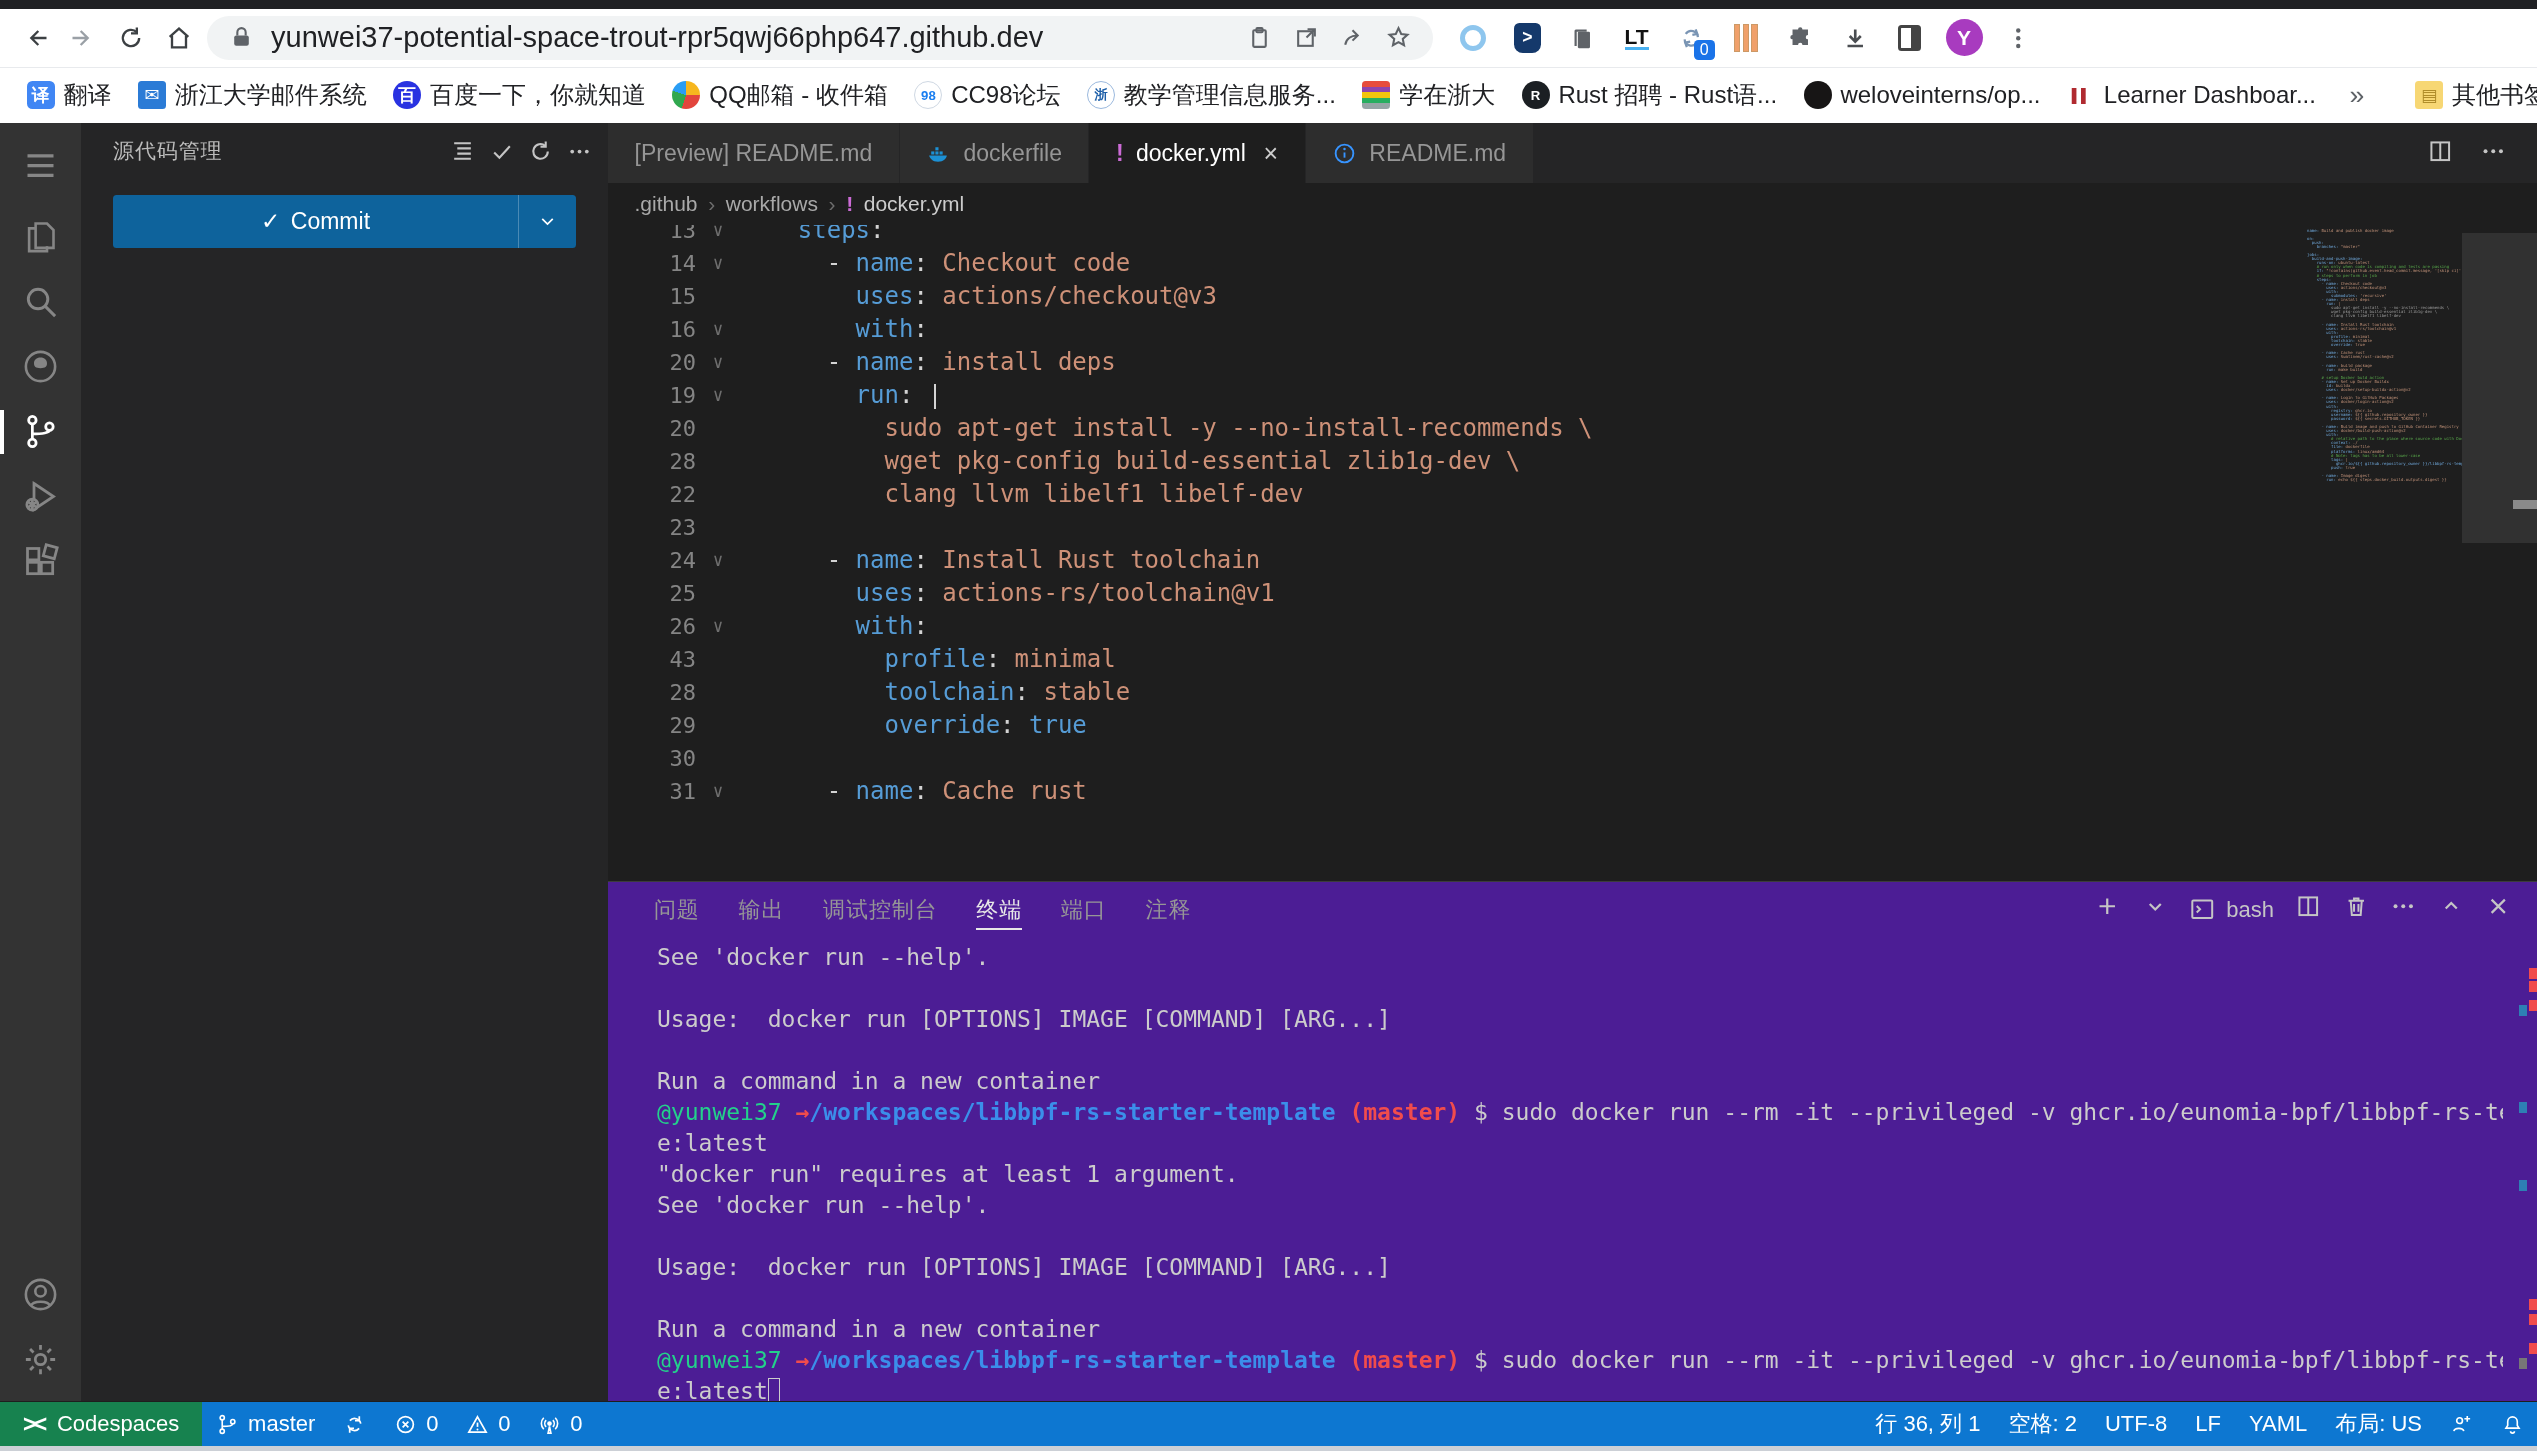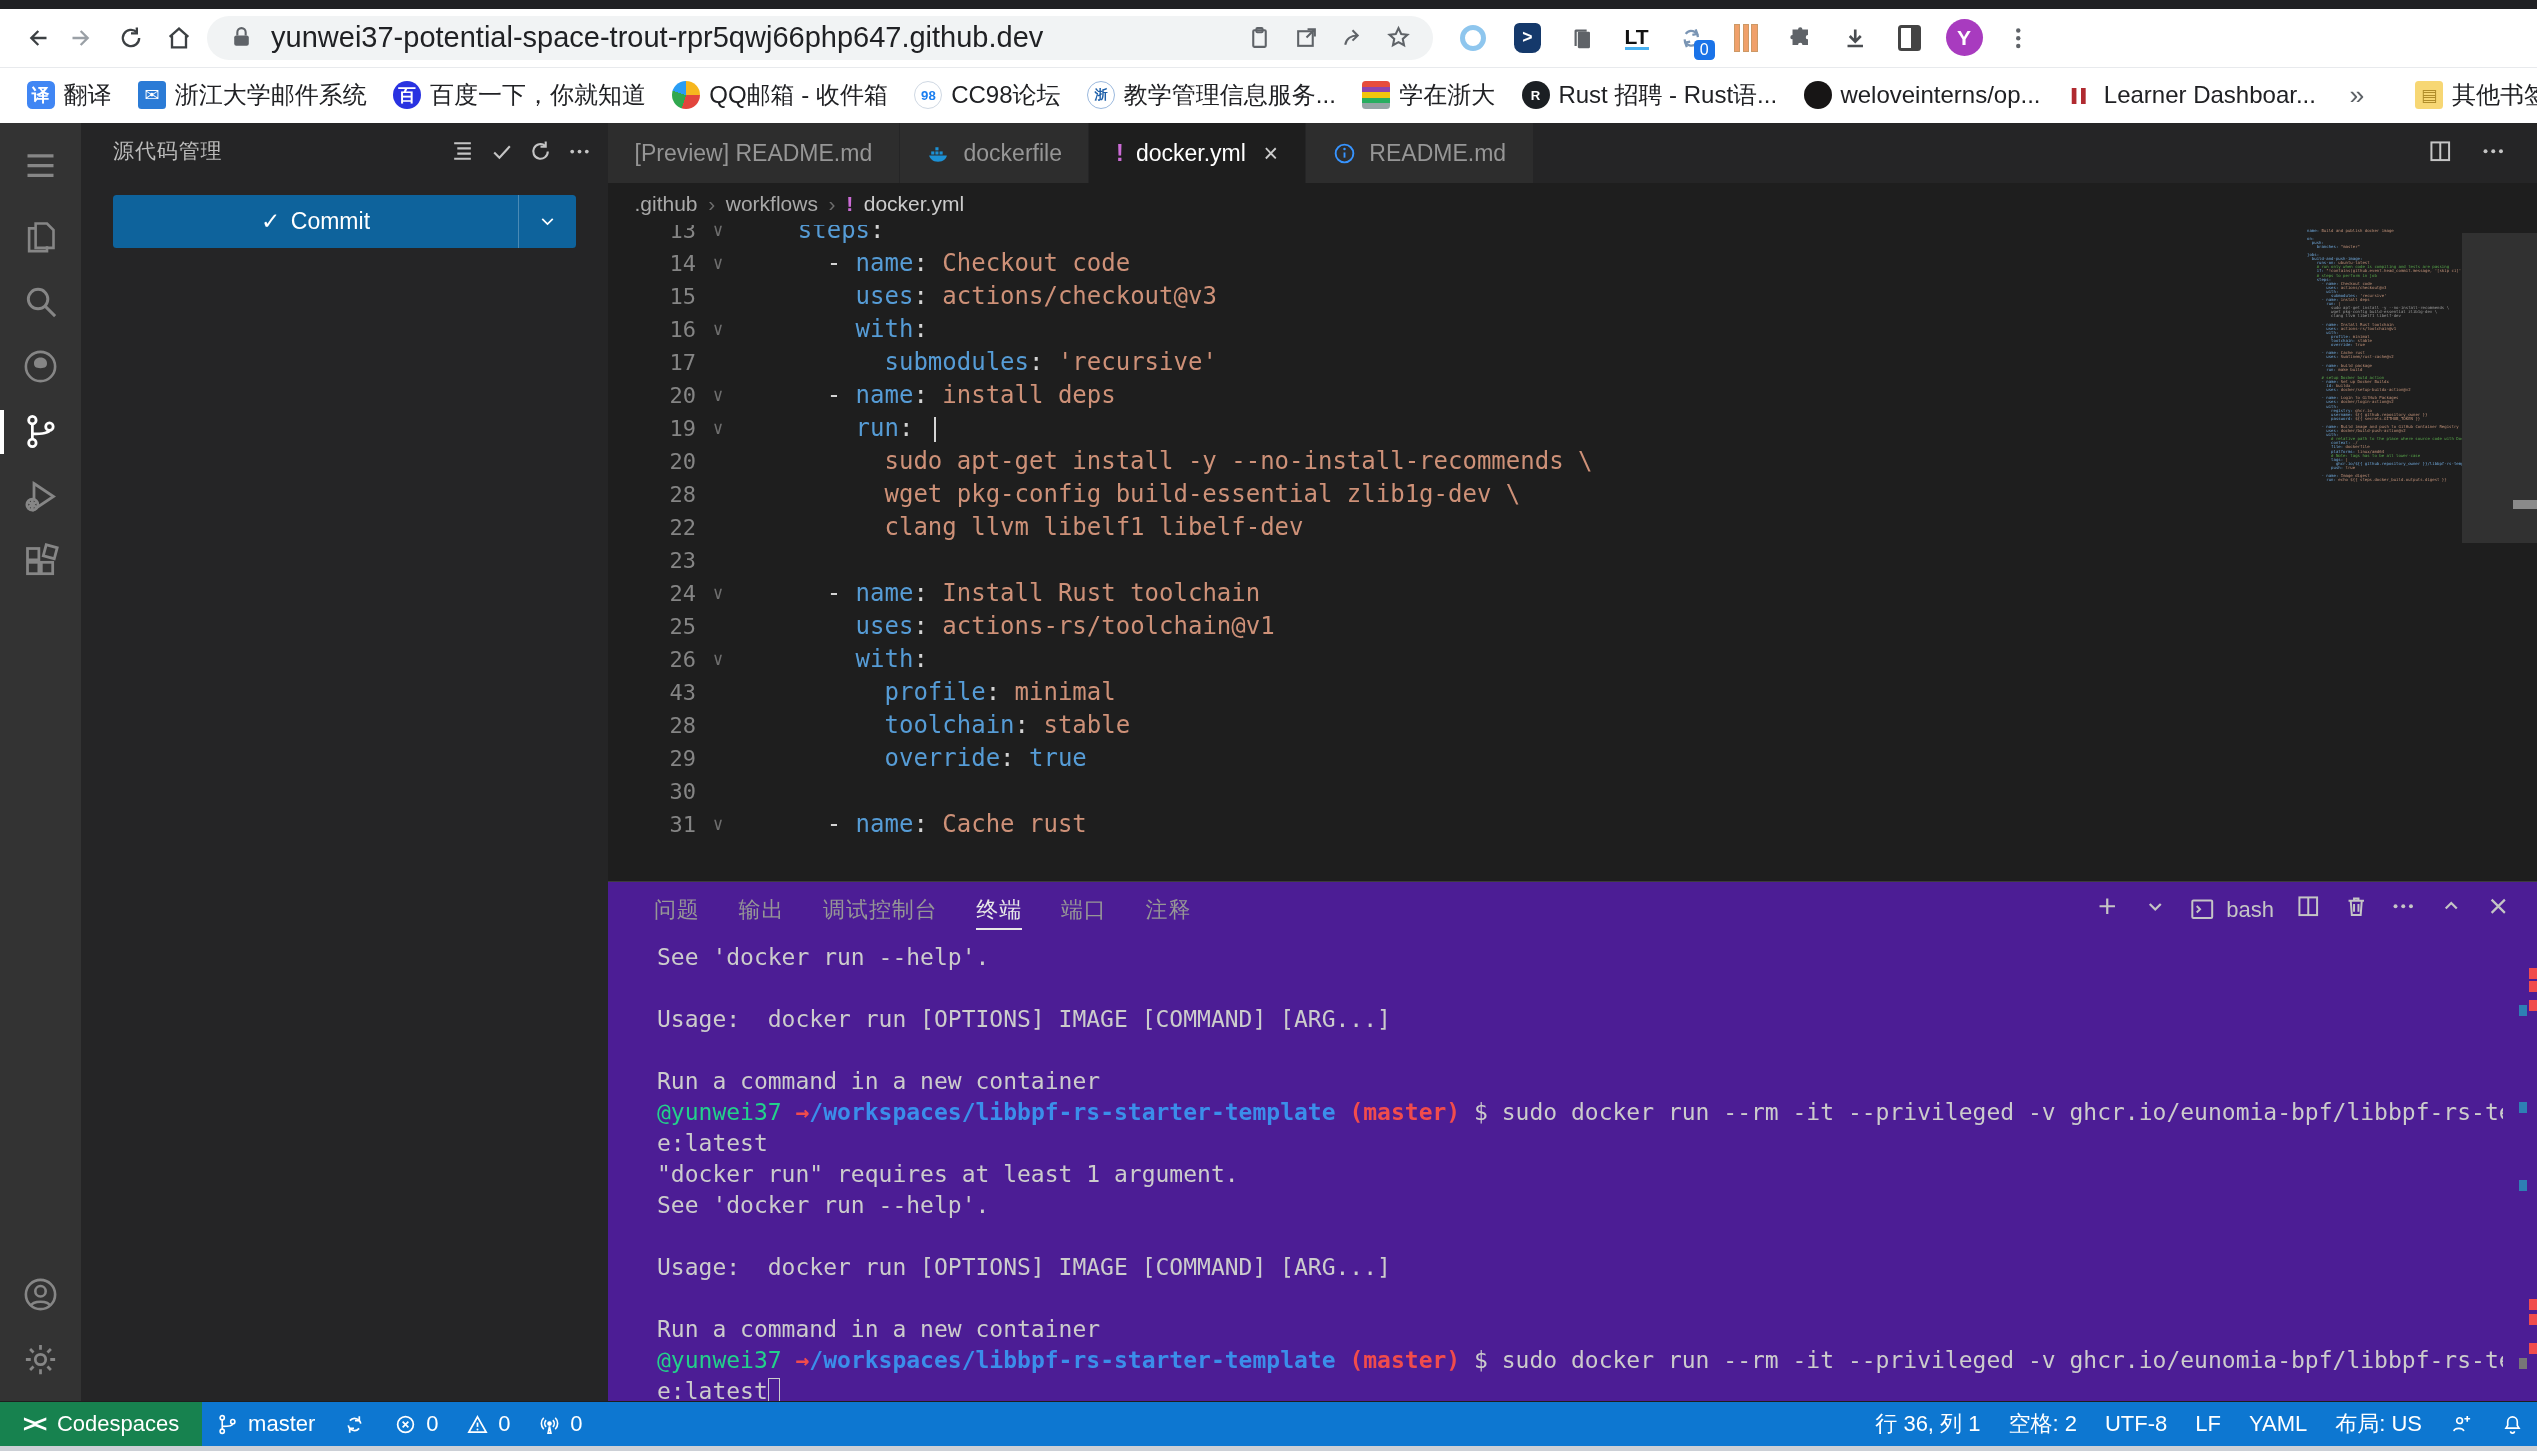--- a/index.html
+++ b/index.html
@@ -425,21 +425,20 @@
           <span class="crumb-sep">›</span>
           <span class="excl">!</span> 
           <span style="color:#cccccc">docker.yml</span>
         </div>
       <div class="editor-wrap">
         <div class="code" id="code">
             <div class="row"><span class="ln">13</span><span class="fold">∨</span><span class="codeline"><span class="ind" style="width:4ch"><i style="left:2ch"></i></span><span class="k">steps</span><span class="p">:</span></span></div>
             <div class="row"><span class="ln">14</span><span class="fold">∨</span><span class="codeline"><span class="ind" style="width:6ch"><i style="left:2ch"></i><i style="left:4ch"></i></span><span class="p">- </span><span class="k">name</span><span class="p">: </span><span class="s">Checkout code</span></span></div>
             <div class="row"><span class="ln">15</span><span class="fold"></span><span class="codeline"><span class="ind" style="width:8ch"><i style="left:2ch"></i><i style="left:4ch"></i><i style="left:6ch"></i></span><span class="k">uses</span><span class="p">: </span><span class="s">actions/checkout@v3</span></span></div>
             <div class="row"><span class="ln">16</span><span class="fold">∨</span><span class="codeline"><span class="ind" style="width:8ch"><i style="left:2ch"></i><i style="left:4ch"></i><i style="left:6ch"></i></span><span class="k">with</span><span class="p">:</span></span></div>
-            <div class="row"><span class="ln">17</span><span class="fold"></span><span class="codeline"><span class="ind" style="width:10ch"><i style="left:2ch"></i><i style="left:4ch"></i><i style="left:6ch"></i><i style="left:8ch"></i></span><span class="k">submodules</span><span class="p">: </span><span class="s">'recursive'</span></span></div>
             <div class="row"><span class="ln">20</span><span class="fold">∨</span><span class="codeline"><span class="ind" style="width:6ch"><i style="left:2ch"></i><i style="left:4ch"></i></span><span class="p">- </span><span class="k">name</span><span class="p">: </span><span class="s">install deps</span></span></div>
             <div class="row"><span class="ln">19</span><span class="fold">∨</span><span class="codeline"><span class="ind" style="width:8ch"><i style="left:2ch"></i><i style="left:4ch"></i><i style="left:6ch"></i></span><span class="k">run</span><span class="p">: </span><span class="p">|</span></span></div>
             <div class="row"><span class="ln">20</span><span class="fold"></span><span class="codeline"><span class="ind" style="width:10ch"><i style="left:2ch"></i><i style="left:4ch"></i><i style="left:6ch"></i><i style="left:8ch"></i></span><span class="s">sudo apt-get install -y --no-install-recommends \</span></span></div>
             <div class="row"><span class="ln">28</span><span class="fold"></span><span class="codeline"><span class="ind" style="width:10ch"><i style="left:2ch"></i><i style="left:4ch"></i><i style="left:6ch"></i><i style="left:8ch"></i></span><span class="s">wget pkg-config build-essential zlib1g-dev \</span></span></div>
             <div class="row"><span class="ln">22</span><span class="fold"></span><span class="codeline"><span class="ind" style="width:10ch"><i style="left:2ch"></i><i style="left:4ch"></i><i style="left:6ch"></i><i style="left:8ch"></i></span><span class="s">clang llvm libelf1 libelf-dev</span></span></div>
             <div class="row"><span class="ln">23</span><span class="fold"></span><span class="codeline"><span class="ind" style="width:10ch"><i style="left:2ch"></i><i style="left:4ch"></i><i style="left:6ch"></i><i style="left:8ch"></i></span></span></div>
             <div class="row"><span class="ln">24</span><span class="fold">∨</span><span class="codeline"><span class="ind" style="width:6ch"><i style="left:2ch"></i><i style="left:4ch"></i></span><span class="p">- </span><span class="k">name</span><span class="p">: </span><span class="s">Install Rust toolchain</span></span></div>
             <div class="row"><span class="ln">25</span><span class="fold"></span><span class="codeline"><span class="ind" style="width:8ch"><i style="left:2ch"></i><i style="left:4ch"></i><i style="left:6ch"></i></span><span class="k">uses</span><span class="p">: </span><span class="s">actions-rs/toolchain@v1</span></span></div>
             <div class="row"><span class="ln">26</span><span class="fold">∨</span><span class="codeline"><span class="ind" style="width:8ch"><i style="left:2ch"></i><i style="left:4ch"></i><i style="left:6ch"></i></span><span class="k">with</span><span class="p">:</span></span></div>
             <div class="row"><span class="ln">43</span><span class="fold"></span><span class="codeline"><span class="ind" style="width:10ch"><i style="left:2ch"></i><i style="left:4ch"></i><i style="left:6ch"></i><i style="left:8ch"></i></span><span class="k">profile</span><span class="p">: </span><span class="s">minimal</span></span></div>

